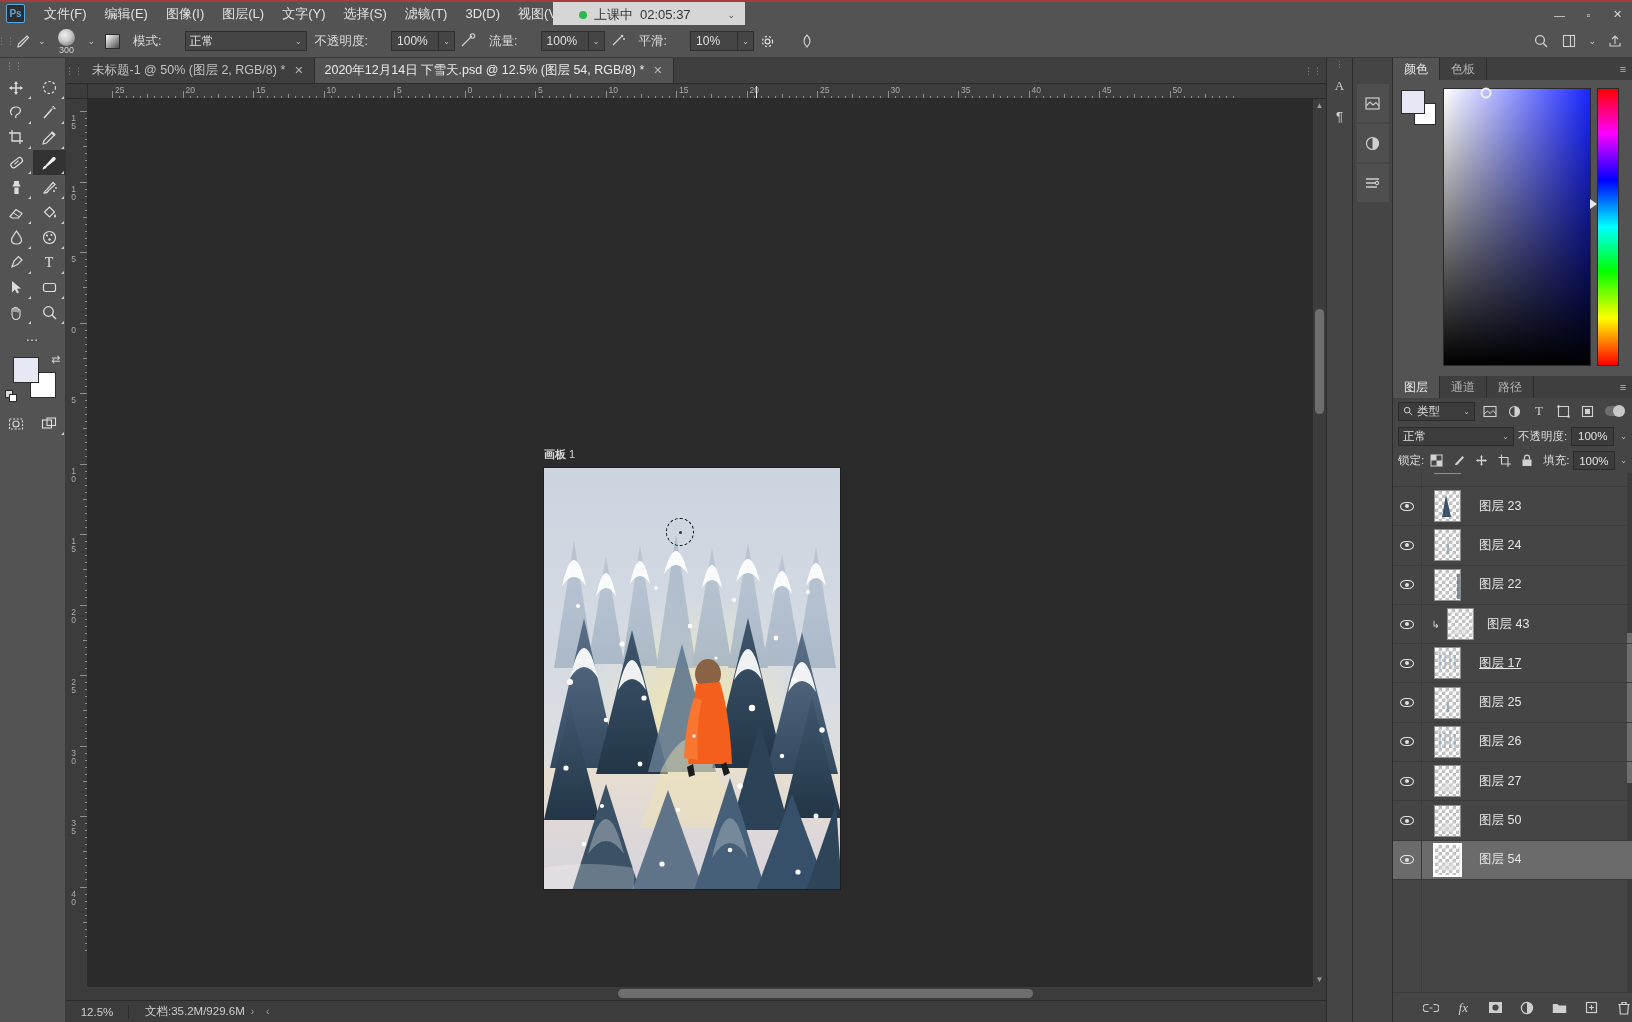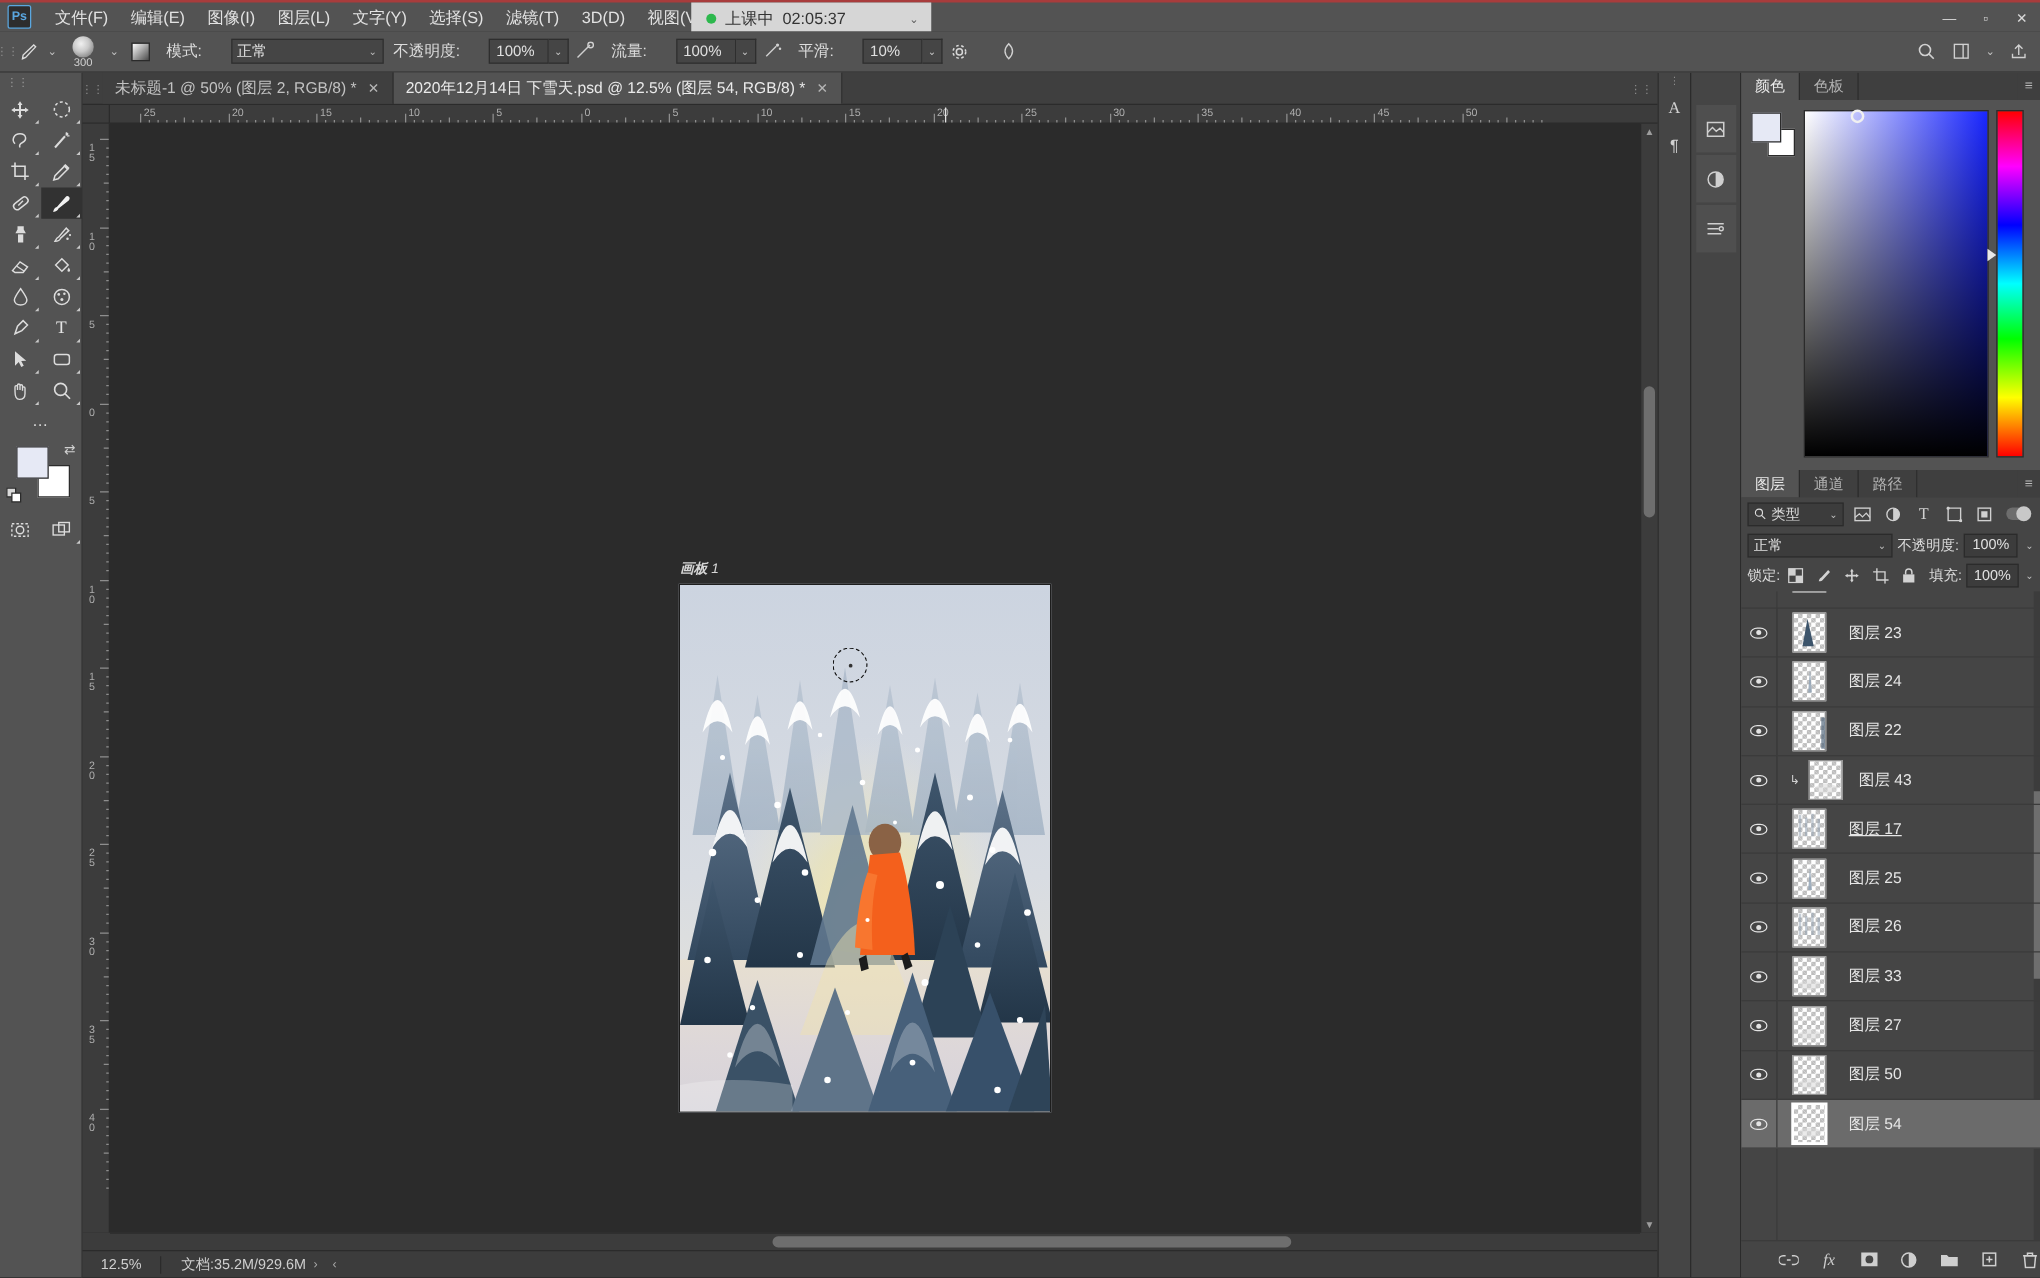--- a/index.html
+++ b/index.html
@@ -24,21 +24,21 @@
     width: 19px; height: 19px; margin: 0 10px 0 6px; background: #2d2d2d;
     border: 1px solid #5aa7e0; color: #5aa7e0; font-size: 10px; font-weight: bold;
     display: flex; align-items: center; justify-content: center; border-radius: 2px;
   }
   .menu-item {
     font-size: 13px; color: #e2e2e2; padding: 3px 9px; white-space: nowrap; text-align: right;
   }
   .timer-box {
     position: absolute; left: 553px; top: 0px; height: 25px; width: 192px;
     background: #d6d6d6; color: #333; display: flex; align-items: center;
-    font-size: 13px; padding-left: 12px; gap: 7px;
+    font-size: 13px; padding-left: 26px; gap: 7px;
   }
   .timer-dot { width: 8px; height: 8px; border-radius: 50%; background: #2db84d; }
   .timer-caret { margin-left: auto; margin-right: 10px; font-size: 9px; color: #555; }
   .win-controls { position: absolute; right: 0; top: 0; height: 25px; display: flex; }
   .win-btn {
     width: 29px; height: 25px; display: flex; align-items: center; justify-content: center;
     font-size: 11px; color: #d8d8d8;
   }
 
   
@@ -118,21 +118,21 @@
   .ruler-row { display: flex; height: 15px; flex: 0 0 15px; }
   .ruler-corner { width: 22px; background: #3c3c3c; border-right:1px solid #2b2b2b; border-bottom:1px solid #2b2b2b;}
   .ruler-h { flex: 1 1 auto; background: #3c3c3c; position: relative; overflow: hidden; border-bottom:1px solid #2b2b2b;}
   .ruler-v { width: 22px; background: #3c3c3c; position: relative; overflow: hidden; border-right:1px solid #2b2b2b;}
   .rtick { position: absolute; background: #8e8e8e; }
   .rlab { position: absolute; font-size: 8.5px; color: #adadad; }
   .rlab.v { width: 9px; text-align: center; line-height: 8px; }
   .canvas-row { flex: 1 1 auto; display: flex; min-height: 0; }
   .canvas-vp { flex: 1 1 auto; position: relative; background: #2b2b2b; overflow: hidden; }
 
-  .artboard-label { position: absolute; left: 456px; top: 348px; font-size: 11px; color: #d6d6d6; font-weight: bold; font-style: italic;}
+  .artboard-label { position: absolute; left: 456px; top: 348px; font-size: 11px; color: #d6d6d6; font-weight: bold;}
   .artboard-label span { font-weight: normal; }
   .artwork {
     position: absolute; left: 455px; top: 368px; width: 298px; height: 423px;
     background: #cdd6e2; overflow: hidden; border: 1px solid #1d1d1d;
   }
   .brush-cursor {
     position: absolute; left: 578px; top: 419px; width: 28px; height: 28px;
     border-radius: 50%; border: 1px dashed #111; box-sizing: border-box;
   }
   .brush-cursor::after{ content:""; position:absolute; left:50%; top:50%; width:3px; height:3px;
@@ -1309,52 +1309,36 @@
                 </div>
               </div>
               <div class="eye-div"></div>
               <div class="thumb-cell">
                 <div class="lthumb">
                   <svg width="27" height="32" viewBox="0 0 27 32">
                     <ellipse cx="13" cy="22" rx="9" ry="4" fill="#d8d8d8" opacity="0.55"></ellipse>
                   </svg>
                 </div>
               </div>
-              <div class="lname">图层 33</div>
+              <div class="lname">图层 27</div>
             </div>
             <div class="layerrow">
               <div class="eye-cell">
                 <div class="eye">
                   <i></i>
                 </div>
               </div>
               <div class="eye-div"></div>
               <div class="thumb-cell">
                 <div class="lthumb">
                   <svg width="27" height="32" viewBox="0 0 27 32">
                     <ellipse cx="13" cy="22" rx="9" ry="4" fill="#d8d8d8" opacity="0.55"></ellipse>
                   </svg>
                 </div>
               </div>
-              <div class="lname">图层 27</div>
-            </div>
-            <div class="layerrow">
-              <div class="eye-cell">
-                <div class="eye">
-                  <i></i>
-                </div>
-              </div>
-              <div class="eye-div"></div>
-              <div class="thumb-cell">
-                <div class="lthumb">
-                  <svg width="27" height="32" viewBox="0 0 27 32">
-                    <ellipse cx="13" cy="22" rx="9" ry="4" fill="#d8d8d8" opacity="0.55"></ellipse>
-                  </svg>
-                </div>
-              </div>
               <div class="lname">图层 50</div>
             </div>
             <div class="layerrow selected">
               <div class="eye-cell">
                 <div class="eye">
                   <i></i>
                 </div>
               </div>
               <div class="eye-div"></div>
               <div class="thumb-cell">

